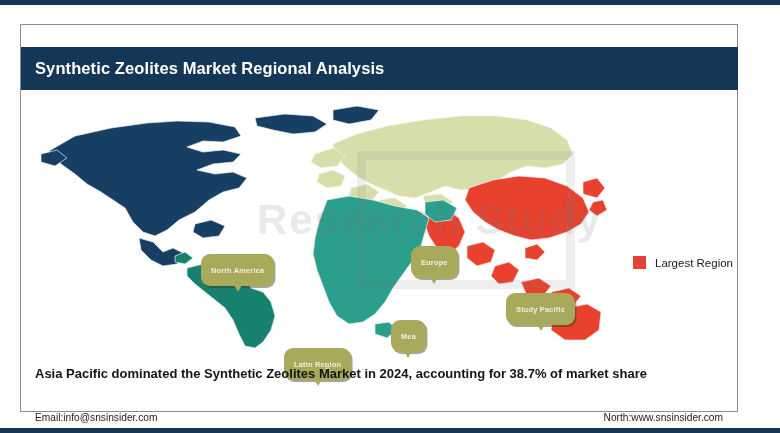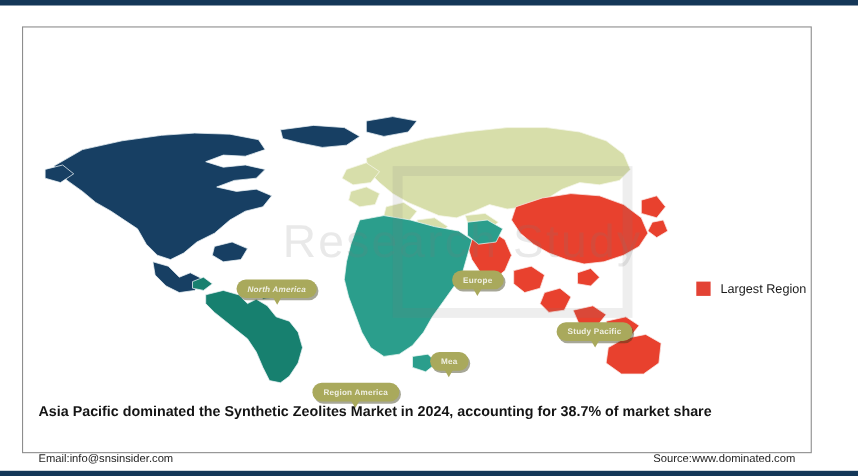--- a/index.html
+++ b/index.html
@@ -49,21 +49,21 @@
     left:6px;top:6px;
     width:580px;height:253px;
   }
   .map-wrap svg{display:block;width:100%;height:100%;}
 
   .watermark{
     position:absolute;
     left:230px;top:100px;
     width:330px;
     font-size:42px;
-    font-weight:normal;
+    font-weight:bold;
     color:#7a7a7a;
     opacity:.16;
     letter-spacing:2px;
     white-space:nowrap;
     pointer-events:none;
     user-select:none;
   }
   .watermark-box{
     position:absolute;
     left:330px;top:55px;
@@ -71,41 +71,41 @@
     border:9px solid #7a7a7a;
     opacity:.13;
     pointer-events:none;
   }
 
   
   .pill{
     position:absolute;
     background:#a9a95c;
     border-radius:9px;
-    height:17px;
+    height:32px;
     display:flex;align-items:center;justify-content:center;
     color:#efefe2;
     font-size:7.4px;
     font-weight:bold;
     letter-spacing:.2px;
     box-shadow:1.5px 2px 0 rgba(60,60,25,.45);
     white-space:nowrap;
     padding:0 10px;
   }
   .pill:after{
     content:"";
     position:absolute;
     left:50%;margin-left:-4px;
     bottom:-6px;
     width:0;height:0;
     border-left:4px solid transparent;
     border-right:4px solid transparent;
     border-top:7px solid #a9a95c;
   }
-  .pill-na{left:188px;top:158px;font-style:italic;}
+  .pill-na{left:174px;top:158px;}
   .pill-eu{left:384px;top:150px;}
   .pill-ap{left:479px;top:197px;}
   .pill-mea{left:364px;top:224px;}
   .pill-la{left:257px;top:252px;}
 
   .legend{
     position:absolute;
     left:612px;top:166px;
     display:flex;align-items:center;gap:9px;
   }
@@ -134,20 +134,23 @@
   .footer-text{font-size:10.2px;color:#232323;}
 </style>
 </head>
 <body>
 
 <div class="edge-line edge-top"></div>
 <div class="edge-line edge-bottom"></div>
 
 <div class="card">
 
+  <div class="header-bar">
+    <div class="header-title">Synthetic Zeolites Market Regional Analysis</div>
+  </div>
 
   <div class="body-area">
 
     <div class="map-wrap">
 
       <svg viewBox="0 0 580 253" xmlns="http://www.w3.org/2000/svg">
         <g fill="#173f63" stroke="#e9f1f5" stroke-width="0.7">
           <path d="M22,55 L48,40 L84,32 L120,27 L150,25 L182,26 L208,31 L214,40 L196,46 L176,45 L160,51 L176,56
                    L196,54 L214,58 L206,66 L186,68 L170,74 L188,78 L206,76 L220,82 L212,92 L196,96 L182,104
                    L168,116 L152,124 L140,134 L128,140 L116,136 L106,126 L98,112 L86,104 L74,96 L60,88 L48,78
@@ -211,30 +214,30 @@
       <div class="pill pill-eu">
         <span>Europe</span>
       </div>
       <div class="pill pill-ap">
         <span>Study Pacific</span>
       </div>
       <div class="pill pill-mea">
         <span>Mea</span>
       </div>
       <div class="pill pill-la">
-        <span>Region America</span>
+        <span>Latin Region</span>
       </div>
     </div>
 
     <div class="legend">
       <span class="legend-swatch" style="background: rgb(227, 66, 52);"></span>
       <span class="legend-label">Largest Region</span>
     </div>
 
     <div class="caption">Asia Pacific dominated the Synthetic Zeolites Market in 2024, accounting for 38.7% of market share</div>
 
     <div class="footer">
       <span class="footer-text">Email:info@snsinsider.com</span>
-      <span class="footer-text">Source:www.dominated.com</span>
+      <span class="footer-text">North:www.snsinsider.com</span>
     </div>
 
   </div>
 </div>
 
 </body></html>

